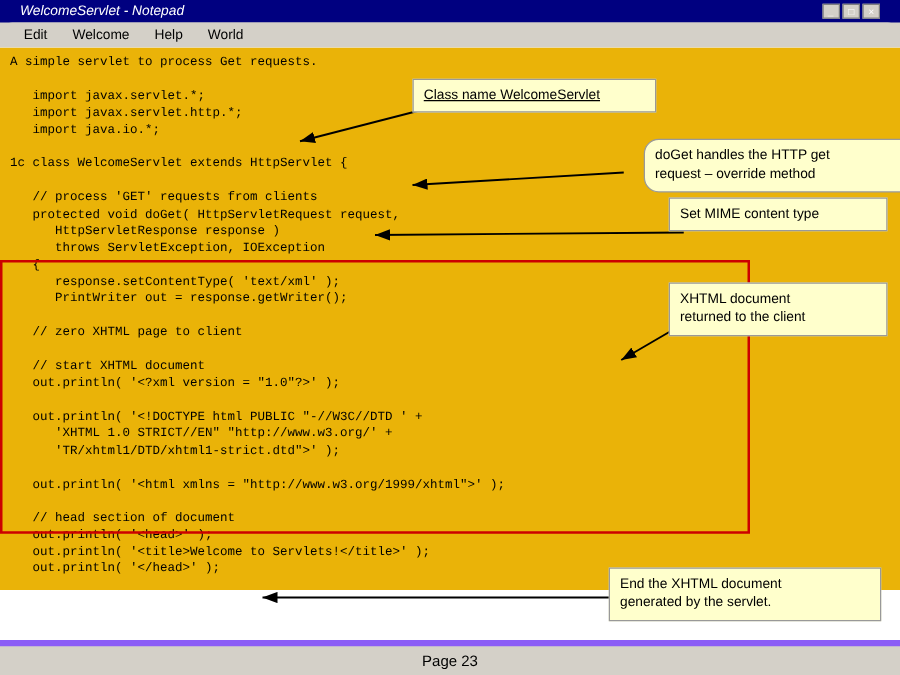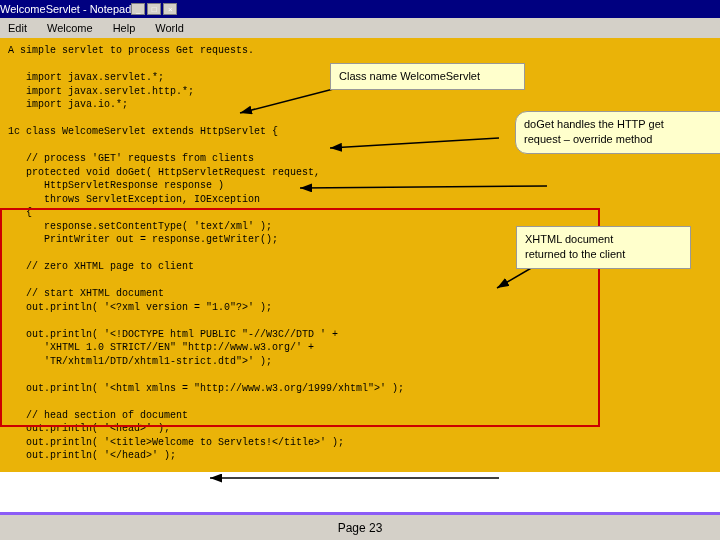--- a/index.html
+++ b/index.html
@@ -18,26 +18,28 @@
       width: 720px;
       height: 540px;
       display: flex;
       flex-direction: column;
       background: #d4d0c8;
     }
 
     .title-bar {
       background: #000080;
       color: white;
-      padding: 2px 0;
-      font-size: 11px;
-      font-family: Arial, sans-serif;
-      display: flex;
-      align-items: center;
+      padding: 2px 16px;
+      font-size: 11px;
+      font-family: Arial, sans-serif;
+      display: flex;
+      align-items: center;
+      justify-content: space-between;
       height: 18px;
+      font-style: italic;
     }
 
     .title-bar-buttons {
       display: flex;
       gap: 2px;
     }
 
     .title-bar-btn {
       width: 14px;
       height: 12px;
@@ -46,21 +48,21 @@
       font-size: 8px;
       display: flex;
       align-items: center;
       justify-content: center;
       cursor: pointer;
     }
 
     .menu-bar {
       background: #d4d0c8;
       display: flex;
-      padding: 2px 4px;
+      padding: 2px 15px;
       font-family: Arial, sans-serif;
       font-size: 11px;
       gap: 12px;
       height: 20px;
       align-items: center;
       border-radius: 10px;
     }
 
     .menu-item {
       cursor: pointer;
@@ -115,21 +117,21 @@
     }
 
     .page-footer {
       height: 28px;
       background: #d4d0c8;
       display: flex;
       align-items: center;
       justify-content: center;
       font-family: Arial, sans-serif;
       font-size: 12px;
-      border-top: 3px solid #8b5cf6;
+      border-top: 5px solid #8b5cf6;
     }
 
     
     .arrows-svg {
       position: absolute;
       top: 0;
       left: 0;
       width: 100%;
       height: 100%;
       pointer-events: none;
@@ -212,32 +214,38 @@
       <line x1="545" y1="222" x2="497" y2="250" stroke="black" stroke-width="1.5" marker-end="url(#arrowhead)"></line>
 
       <line x1="499" y1="440" x2="210" y2="440" stroke="black" stroke-width="1.5" marker-end="url(#arrowhead)"></line>
       <defs>
         <marker id="arrowhead" markerWidth="8" markerHeight="6" refX="8" refY="3" orient="auto">
           <polygon points="0 0, 8 3, 0 6" fill="black"></polygon>
         </marker>
       </defs>
     </svg>
 
-    <div class="callout" style="left:330px; top:25px; width:195px;">
+    <div class="callout" style="left:330px; top:25px; width:195px;text-decoration:underline;">
       <span>Class name WelcomeServlet</span>
     </div>
 
     <div class="callout" style="left:515px; top:73px; width:220px;border-radius:12px;">
       <span>doGet handles the HTTP get<br>request – override method</span>
     </div>
 
-
-    <div class="callout" style="left:516px; top:188px; width:175px;">
+    <div class="callout" style="left:535px; top:120px; width:175px;">
+      <span>Set MIME content type</span>
+    </div>
+
+    <div class="callout" style="left:535px; top:188px; width:175px;">
       <span>XHTML document<br>returned to the client</span>
     </div>
 
+    <div class="callout" style="left:487px; top:416px; width:218px;">
+      <span>End the XHTML document<br>generated by the servlet.</span>
+    </div>
 
   </div>
 
   <div class="page-footer">
     <span>Page 23</span>
   </div>
 </div>
 
 </body></html>

